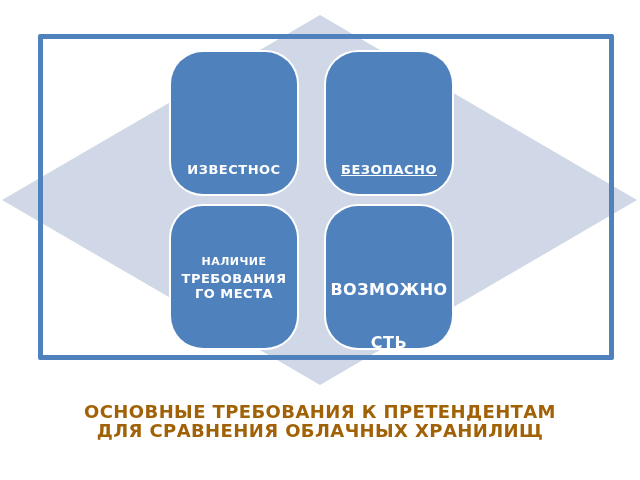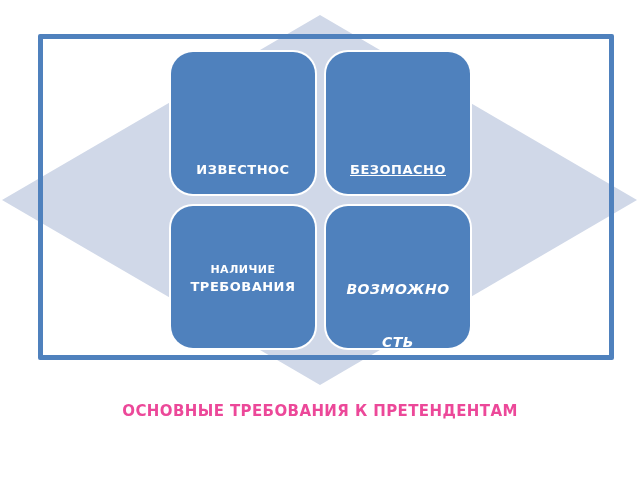--- a/index.html
+++ b/index.html
@@ -1,32 +1,32 @@
 <!DOCTYPE html>
 <html><head>
 <meta charset="utf-8">
 <style>
   html, body { margin:0; padding:0; }
   body { width:640px; height:480px; background:#ffffff; position:relative; overflow:hidden;
          font-family:"DejaVu Sans", sans-serif; }
   .diamond { position:absolute; left:0; top:0; width:640px; height:480px; }
   .frame { position:absolute; left:38px; top:34px; width:566px; height:316px;
            border:5px solid #4f81bd; border-radius:2px; }
-  .box { position:absolute; width:144px; height:142px; background:#4f81bd;
-         border-radius:22px; box-shadow:0 0 0 2px #ffffff;
+  .box { position:absolute; width:126px; height:142px; background:#4f81bd;
+         border-radius:32px; box-shadow:0 0 0 2px #ffffff;
          display:flex; justify-content:center; color:#ffffff; font-weight:bold;
          text-align:center; letter-spacing:0.5px; }
   .box span { display:block; padding:0 8px; line-height:15px; }
   .b1 { left:171px; top:52px; } .b1 span { margin-top:55px; font-size:13px; }
   .b2 { left:326px; top:52px; } .b2 span { margin-top:55px; font-size:13px;text-decoration:underline; }
   .b3 { left:171px; top:206px; } .b3 { align-items:center; } .b3 span { font-size:13px; line-height:15px; }
   .b3 .l1 { font-size:11px; line-height:18px; }
-  .b4 { left:326px; top:206px; } .b4 span { margin-top:38px; font-size:14px;font-style:italic; }
+  .b4 { left:326px; top:206px; } .b4 span { margin-top:38px; font-size:16px; }
   .caption { position:absolute; left:0; width:640px; top:402px; text-align:center;
-             color:#ec4899; font-weight:bold; font-size:15px; line-height:19px; letter-spacing:0.4px; }
+             color:#a16207; font-weight:bold; font-size:18px; line-height:19px; letter-spacing:0.4px; }
 </style>
 </head>
 <body>
 
 <svg class="diamond" viewBox="0 0 640 480">
   <polygon points="320,15 637,200 320,385 2,200" fill="#d0d8e8"></polygon>
 </svg>
 
 <div class="frame"></div>
 
@@ -41,27 +41,29 @@
   <span>
     <span>БЕЗОПАСНО</span>
     <span>СТЬ</span>
   </span>
 </div>
 
 <div class="box b3">
   <span>
     <span class="l1">НАЛИЧИЕ</span>
     <span>ТРЕБОВАНИЯ</span>
+    <span>ГО МЕСТА</span>
   </span>
 </div>
 
 <div class="box b4">
   <span>
     <span>ВОЗМОЖНО</span>
     <span>СТЬ</span>
     <span>ОФИСНОЙ</span>
     <span>РАБОТЫ</span>
   </span>
 </div>
 
 <div class="caption">
   <div>ОСНОВНЫЕ ТРЕБОВАНИЯ К ПРЕТЕНДЕНТАМ</div>
+  <div>ДЛЯ СРАВНЕНИЯ ОБЛАЧНЫХ ХРАНИЛИЩ</div>
 </div>
 
 </body></html>

